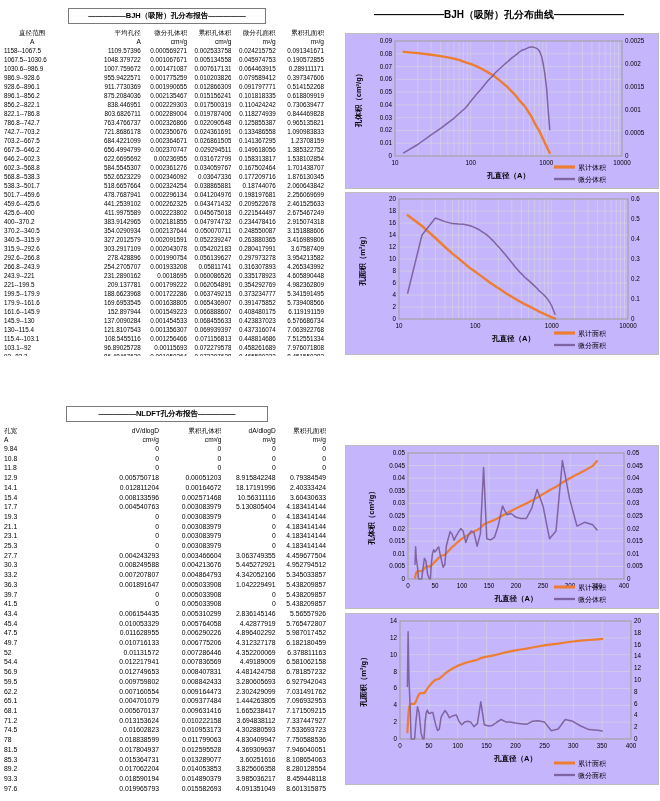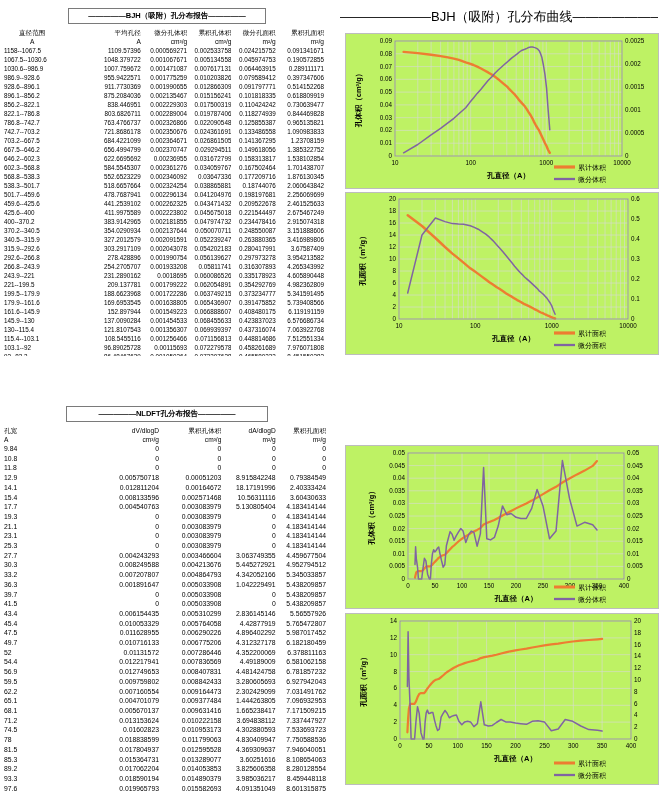--- a/index.html
+++ b/index.html
@@ -1,33 +1,33 @@
 <!DOCTYPE html>
 <html><head>
 <meta charset="utf-8">
 <style>
   html,body{margin:0;padding:0;background:#fff;}
   body{font-family:"Liberation Sans","DejaVu Sans",sans-serif;color:#000;}
   #screen{position:relative;width:660px;height:801px;background:#fff;overflow:hidden;}
   .block{position:absolute;}
   .title-box{border:1px solid #7a7a7a;font-weight:bold;text-align:center;font-size:7.5px;
              line-height:13px;height:14px;background:#fff;margin:0 auto;white-space:nowrap;overflow:hidden;}
-  .chart-title{position:absolute;text-align:center;font-weight:normal;font-size:13px;white-space:nowrap;overflow:hidden;}
+  .chart-title{position:absolute;text-align:center;font-weight:bold;font-size:10px;white-space:nowrap;overflow:hidden;}
   table.rep{border-collapse:collapse;table-layout:fixed;margin-top:5px;}
   table.rep th,table.rep td{padding:0;font-weight:normal;white-space:nowrap;overflow:hidden;}
   table.rep th{font-size:6.6px;line-height:8.5px;}
   table.bjh{width:320px;}
   table.bjh td{font-size:6.3px;line-height:9px;height:9px;}
   table.nldft{width:322px;}
   table.nldft td{font-size:6.8px;line-height:9.7px;height:9.7px;}
   .num{text-align:right;padding-right:2px;}
   .c0{text-align:left;padding-left:5px;}
   .c0h{text-align:center;}
   .c0l{text-align:left;padding-left:5px;}
-  .chart-box{position:absolute;border:1px solid #bdbdbd;background:#bef264;}
+  .chart-box{position:absolute;border:1px solid #bdbdbd;background:#c4b5fd;}
   svg text{fill:#000;font-family:"Liberation Sans","DejaVu Sans",sans-serif;}
 </style>
 </head>
 <body>
 
 <div id="screen">
 
   <div class="block" style="left:4px;top:406px;width:326px;height:392px;overflow:hidden;">
     <div class="title-box" style="width:200px;">—————NLDFT孔分布报告—————</div>
     <table class="rep nldft">

